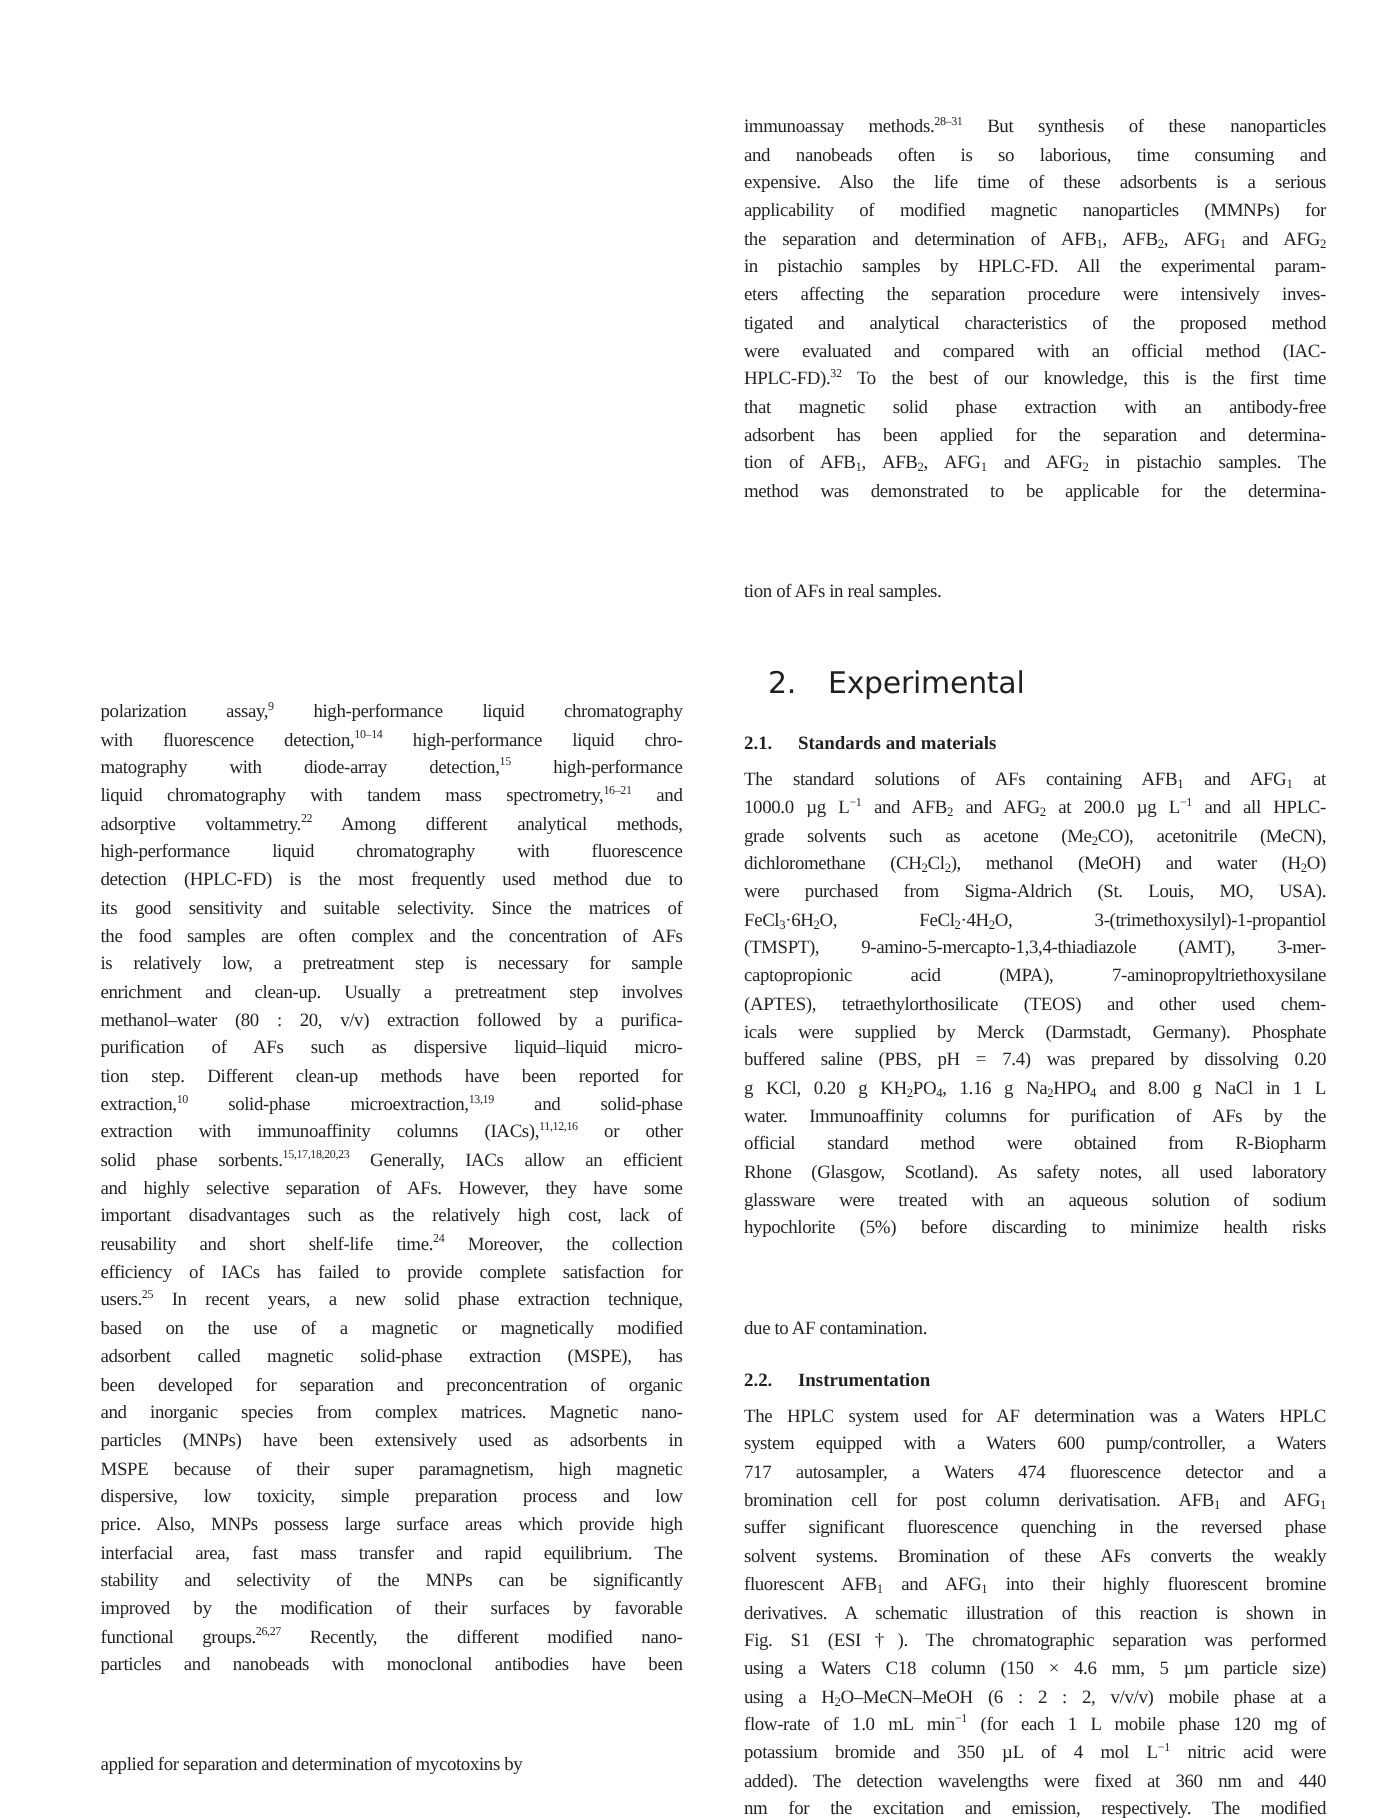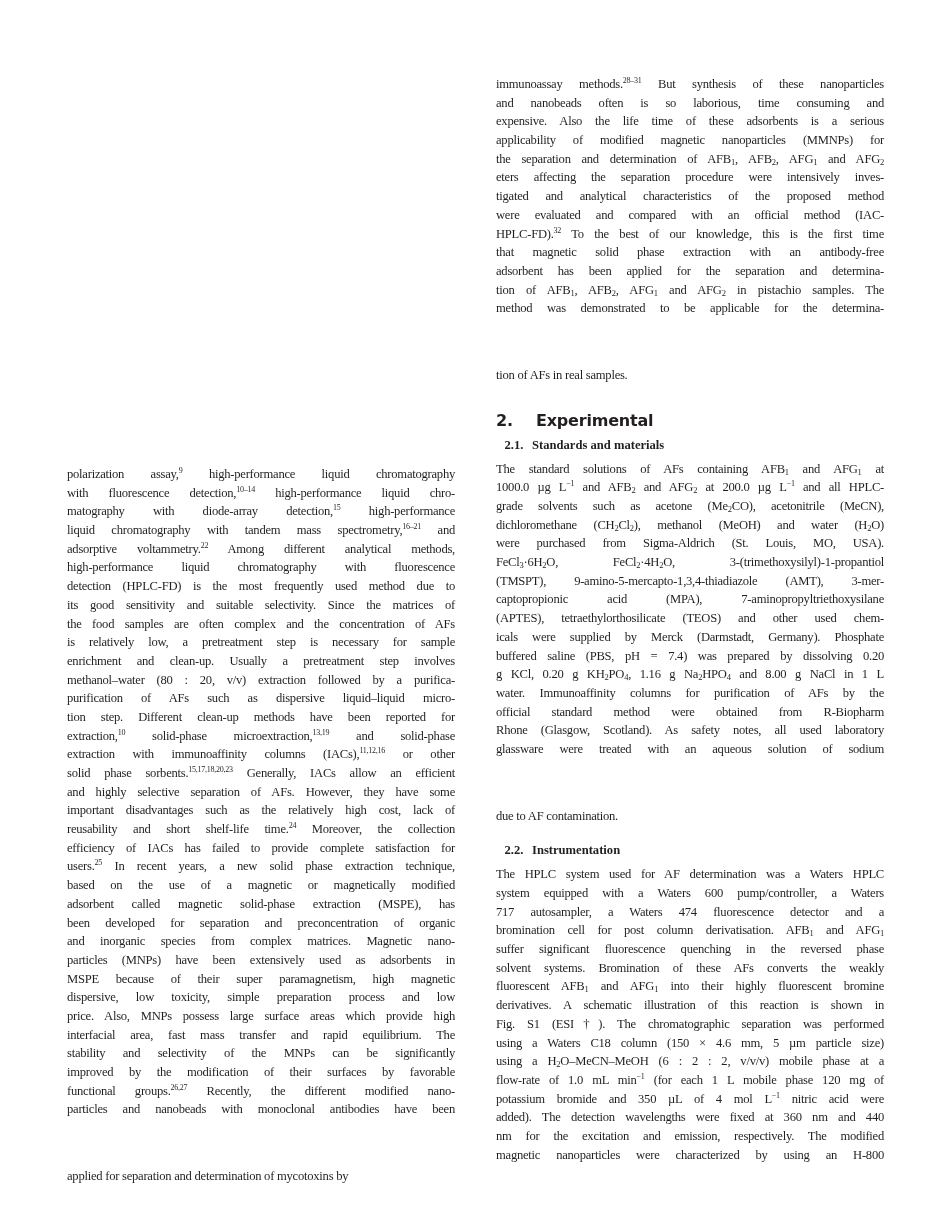--- a/index.html
+++ b/index.html
@@ -7,26 +7,26 @@
          font-family:"DejaVu Serif","Liberation Serif",serif; color:#231f20; }
   .col { position:absolute; width:388px; }
   #left-col { left:67px; top:465px; }
   #right-col { left:496px; top:75px; }
   .line { display:block; height:18.7px; line-height:18.7px; font-size:12.6px;
           white-space:nowrap; text-align:justify; text-align-last:justify;
           letter-spacing:-0.25px; font-family:"Liberation Serif","DejaVu Serif",serif; }
   .line.last { text-align-last:left;margin-top:48px; }
   sup { font-size:8px; line-height:0; vertical-align:5px; }
   sub { font-size:8.5px; line-height:0; vertical-align:-2px; }
-  .sec-title { font-family:"DejaVu Sans","Liberation Sans",sans-serif; font-size:16px;
-               font-weight:bold; height:30px; line-height:30px; margin:0; letter-spacing:-0.2px; }
+  .sec-title { font-family:"DejaVu Sans","Liberation Sans",sans-serif; font-size:20px;
+               font-weight:normal; height:30px; line-height:30px; margin:16px; letter-spacing:-0.2px; }
   .sec-title .num { display:inline-block; width:40px; }
   .subsec { font-family:"Liberation Serif","DejaVu Serif",serif; font-weight:bold;
             font-size:12.6px; height:24px; line-height:18px; margin:0; }
-  .subsec .num { display:inline-block; width:36px;text-align:center; }
+  .subsec .num { display:inline-block; width:36px; }
   .gap { display:block; }
 </style>
 </head>
 <body>
 
 <div id="left-col" class="col">
   <div>
       <span class="line">polarization assay,<sup>9</sup> high-performance liquid chromatography</span>
       <span class="line">with fluorescence detection,<sup>10–14</sup> high-performance liquid chro-</span>
       <span class="line">matography with diode-array detection,<sup>15</sup> high-performance</span>
@@ -66,20 +66,21 @@
     </div>
 </div>
 
 <div id="right-col" class="col">
   <div>
       <span class="line">immunoassay methods.<sup>28–31</sup> But synthesis of these nanoparticles</span>
       <span class="line">and nanobeads often is so laborious, time consuming and</span>
       <span class="line">expensive. Also the life time of these adsorbents is a serious</span>
       <span class="line">applicability of modified magnetic nanoparticles (MMNPs) for</span>
       <span class="line">the separation and determination of AFB<sub>1</sub>, AFB<sub>2</sub>, AFG<sub>1</sub> and AFG<sub>2</sub></span>
+      <span class="line">in pistachio samples by HPLC-FD. All the experimental param-</span>
       <span class="line">eters affecting the separation procedure were intensively inves-</span>
       <span class="line">tigated and analytical characteristics of the proposed method</span>
       <span class="line">were evaluated and compared with an official method (IAC-</span>
       <span class="line">HPLC-FD).<sup>32</sup> To the best of our knowledge, this is the first time</span>
       <span class="line">that magnetic solid phase extraction with an antibody-free</span>
       <span class="line">adsorbent has been applied for the separation and determina-</span>
       <span class="line">tion of AFB<sub>1</sub>, AFB<sub>2</sub>, AFG<sub>1</sub> and AFG<sub>2</sub> in pistachio samples. The</span>
       <span class="line">method was demonstrated to be applicable for the determina-</span>
       <span class="line last">tion of AFs in real samples.</span>
     </div>
@@ -101,20 +102,21 @@
       <span class="line">(TMSPT), 9-amino-5-mercapto-1,3,4-thiadiazole (AMT), 3-mer-</span>
       <span class="line">captopropionic acid (MPA), 7-aminopropyltriethoxysilane</span>
       <span class="line">(APTES), tetraethylorthosilicate (TEOS) and other used chem-</span>
       <span class="line">icals were supplied by Merck (Darmstadt, Germany). Phosphate</span>
       <span class="line">buffered saline (PBS, pH = 7.4) was prepared by dissolving 0.20</span>
       <span class="line">g KCl, 0.20 g KH<sub>2</sub>PO<sub>4</sub>, 1.16 g Na<sub>2</sub>HPO<sub>4</sub> and 8.00 g NaCl in 1 L</span>
       <span class="line">water. Immunoaffinity columns for purification of AFs by the</span>
       <span class="line">official standard method were obtained from R-Biopharm</span>
       <span class="line">Rhone (Glasgow, Scotland). As safety notes, all used laboratory</span>
       <span class="line">glassware were treated with an aqueous solution of sodium</span>
+      <span class="line">hypochlorite (5%) before discarding to minimize health risks</span>
       <span class="line last">due to AF contamination.</span>
     </div>
 
   <div class="gap" style="height:16px"></div>
   <h3 class="subsec">
     <span class="num">2.2.</span><span>Instrumentation</span>
   </h3>
   <div>
       <span class="line">The HPLC system used for AF determination was a Waters HPLC</span>
       <span class="line">system equipped with a Waters 600 pump/controller, a Waters</span>

